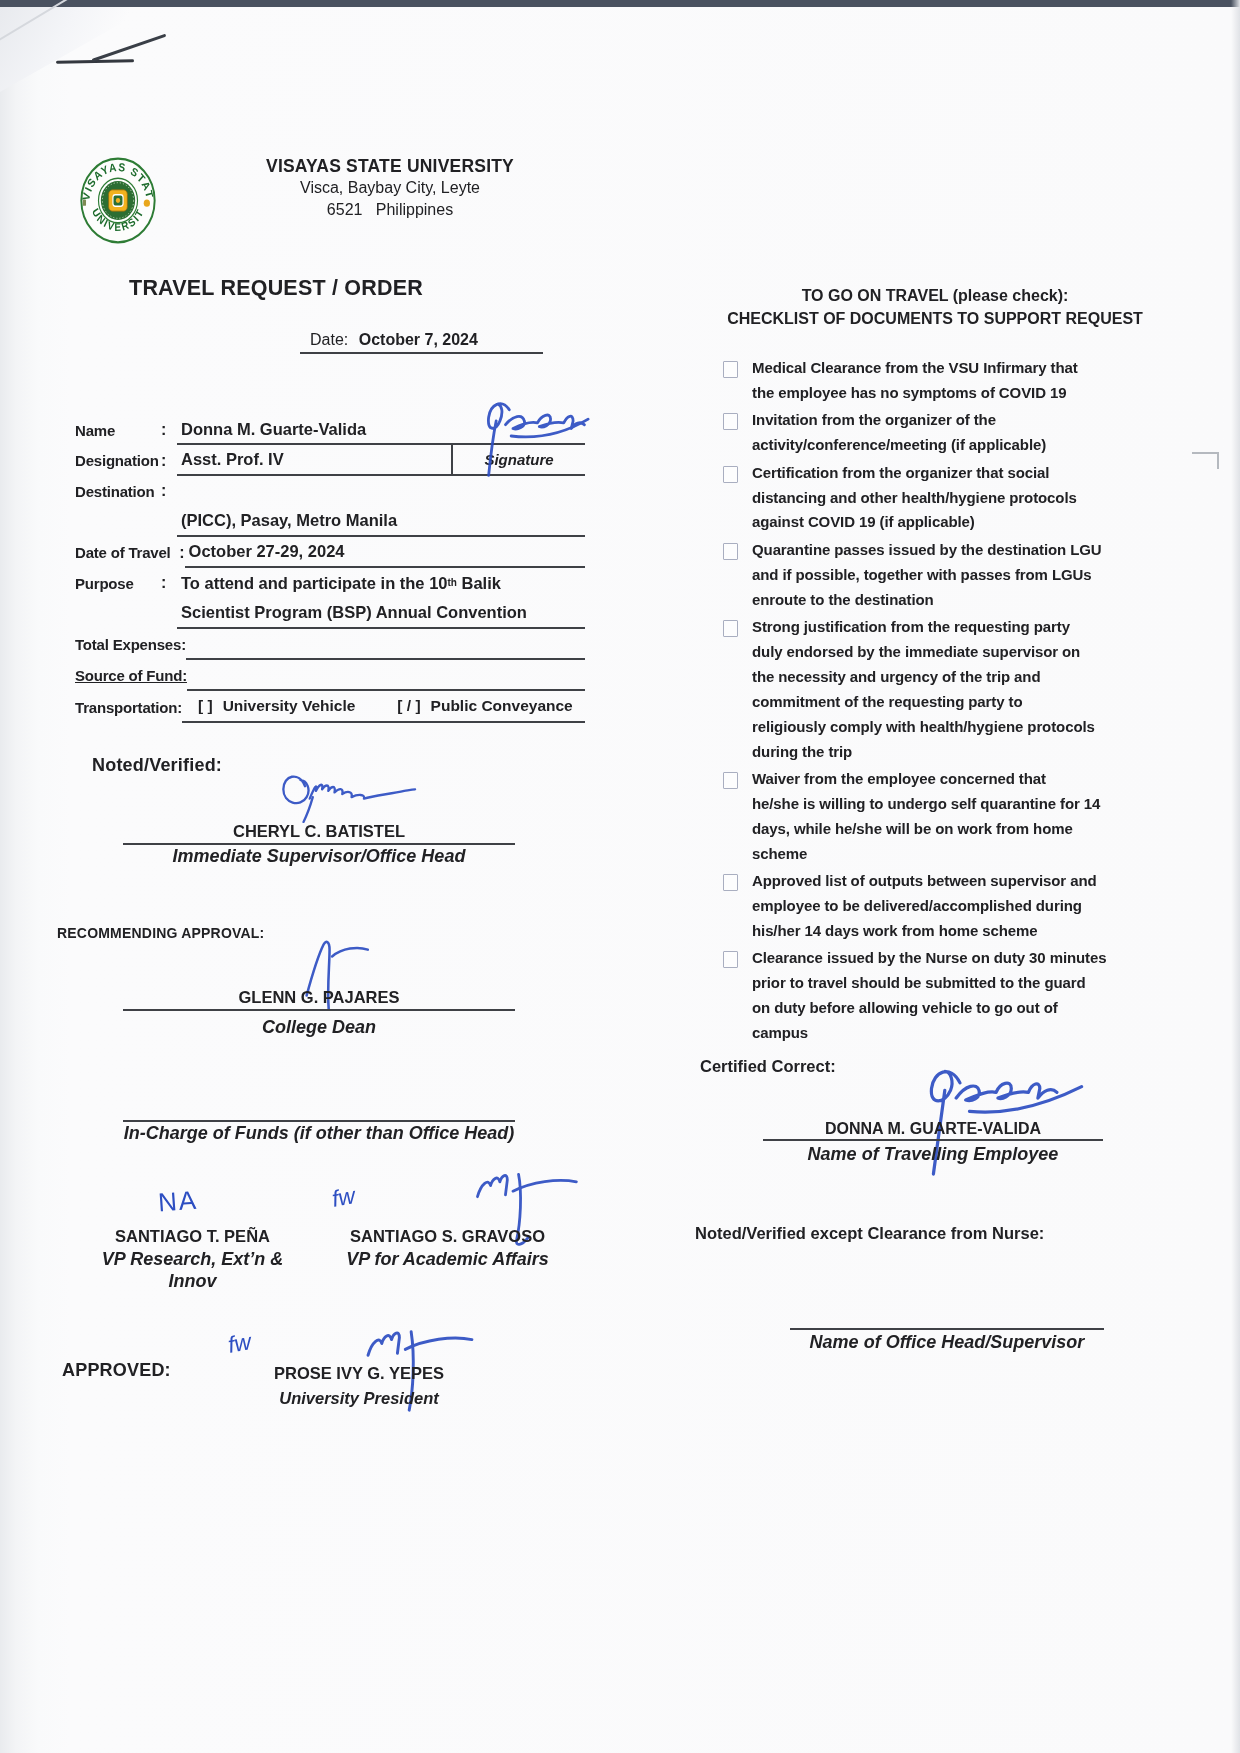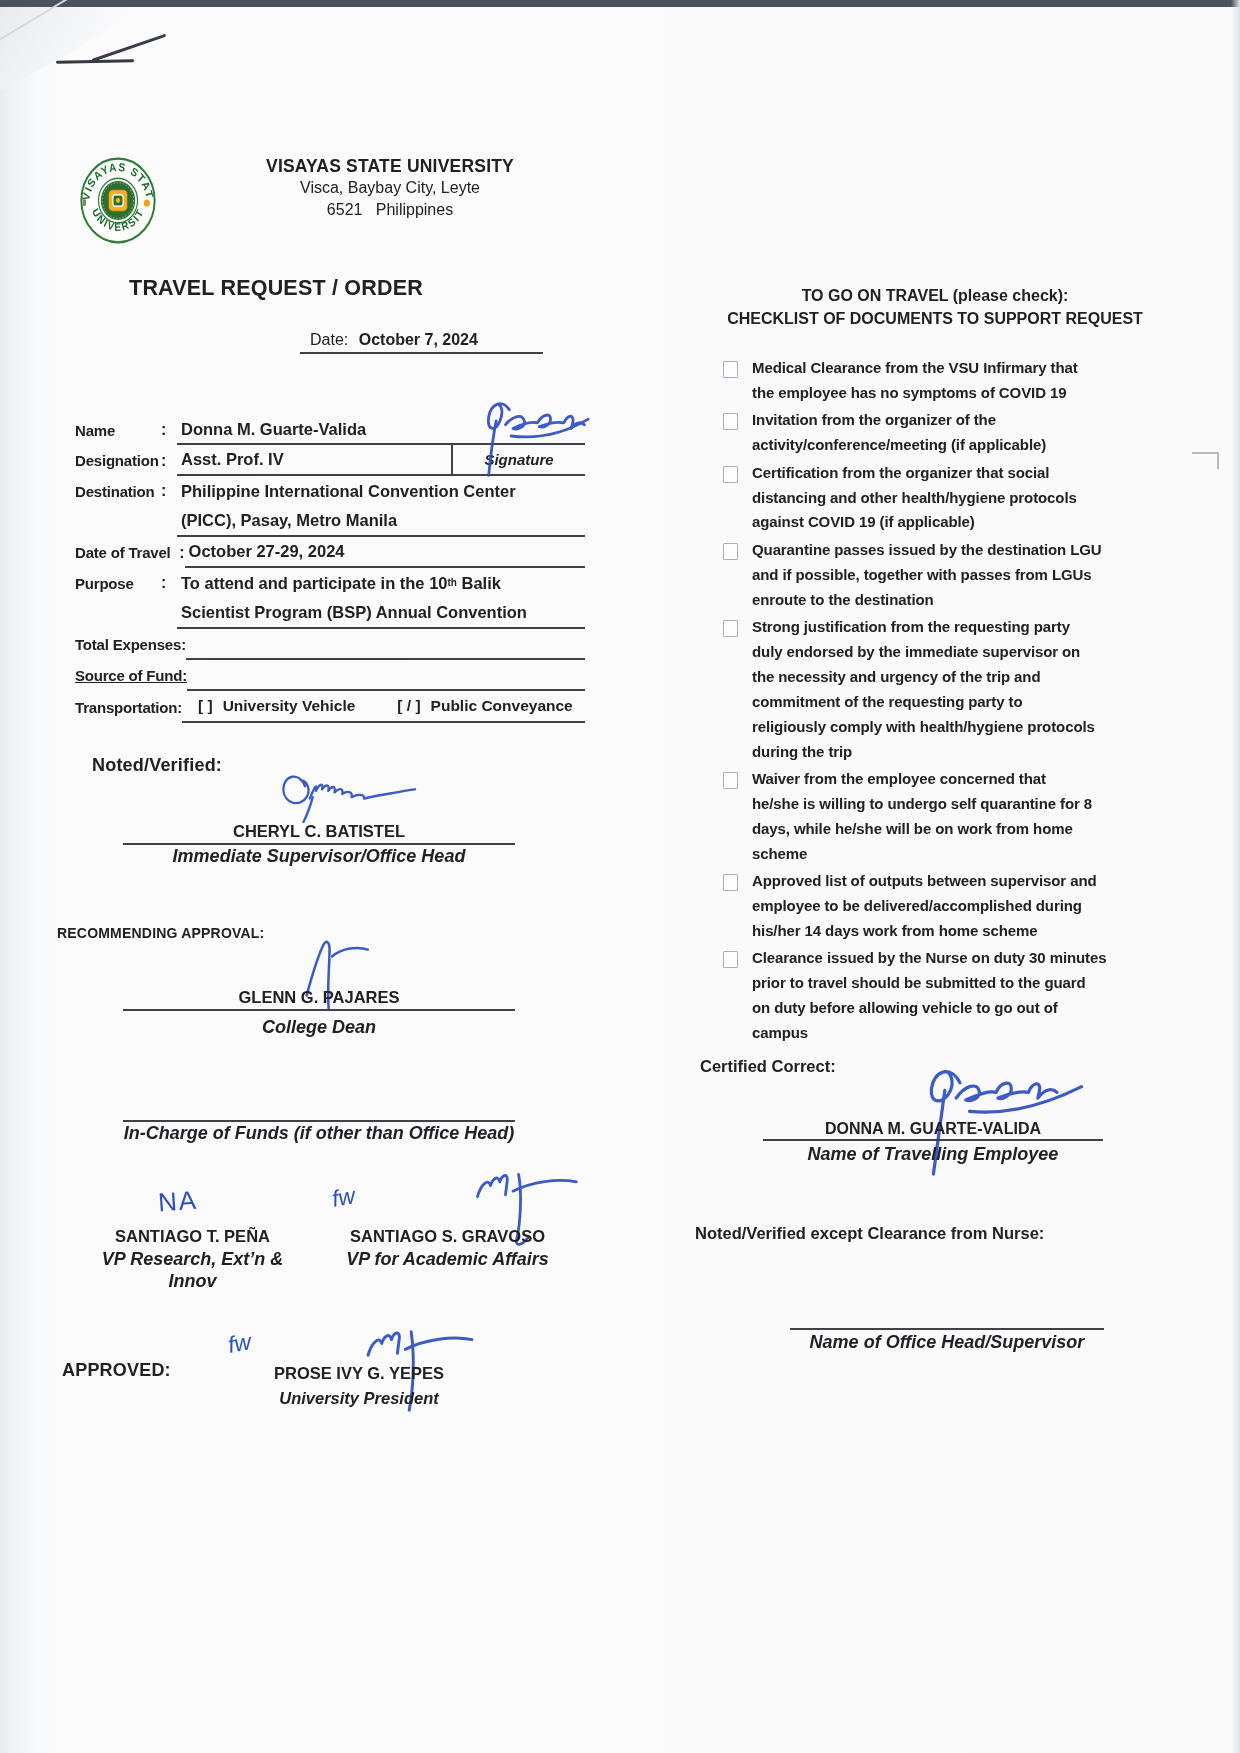--- a/index.html
+++ b/index.html
@@ -111,21 +111,20 @@
   </div>
   <div class="abs frow" style="top:445px;height:31px;">
     <span class="flabel">Designation</span>
     <span class="fcolon">:</span>
     <span class="fvalue u">Asst. Prof. IV</span>
     <span class="sig-cell u">Signature</span>
   </div>
   <div class="abs frow" style="top:476px;">
     <span class="flabel">Destination</span>
     <span class="fcolon">:</span>
-    <span class="fvalue">Philippine International Convention Center</span>
   </div>
   <div class="abs frow" style="top:506px;height:31px;">
     <span class="flabel"></span>
     <span class="fcolon"></span>
     <span class="fvalue u">(PICC), Pasay, Metro Manila</span>
   </div>
   <div class="abs frow" style="top:537px;height:31px;">
     <span class="flabel" style="width:auto;">Date of Travel</span>
     <span class="fcolon" style="width:14px;text-align:right;">:</span>
     <span class="fvalue u">October 27-29, 2024</span>
@@ -265,21 +264,21 @@
       <span class="ctext">Strong justification from the requesting party
 duly endorsed by the immediate supervisor on
 the necessity and urgency of the trip and
 commitment of the requesting party to
 religiously comply with health/hygiene protocols
 during the trip</span>
     </div>
     <div class="citem">
       <span class="cbox"></span>
       <span class="ctext">Waiver from the employee concerned that
-he/she is willing to undergo self quarantine for 8
+he/she is willing to undergo self quarantine for 14
 days, while he/she will be on work from home
 scheme</span>
     </div>
     <div class="citem">
       <span class="cbox"></span>
       <span class="ctext">Approved list of outputs between supervisor and
 employee to be delivered/accomplished during
 his/her 14 days work from home scheme</span>
     </div>
     <div class="citem">

